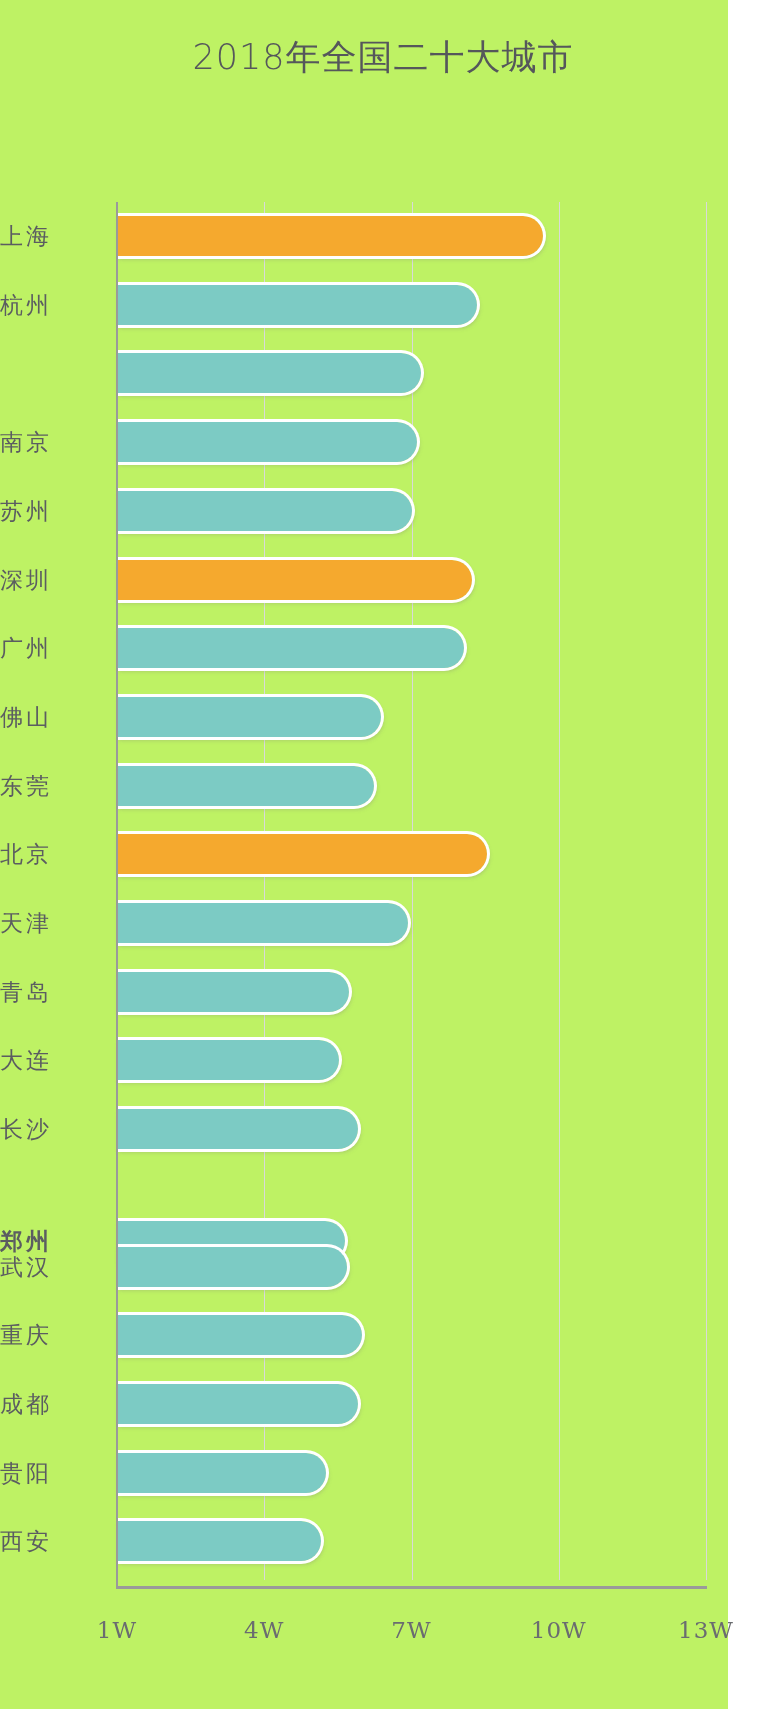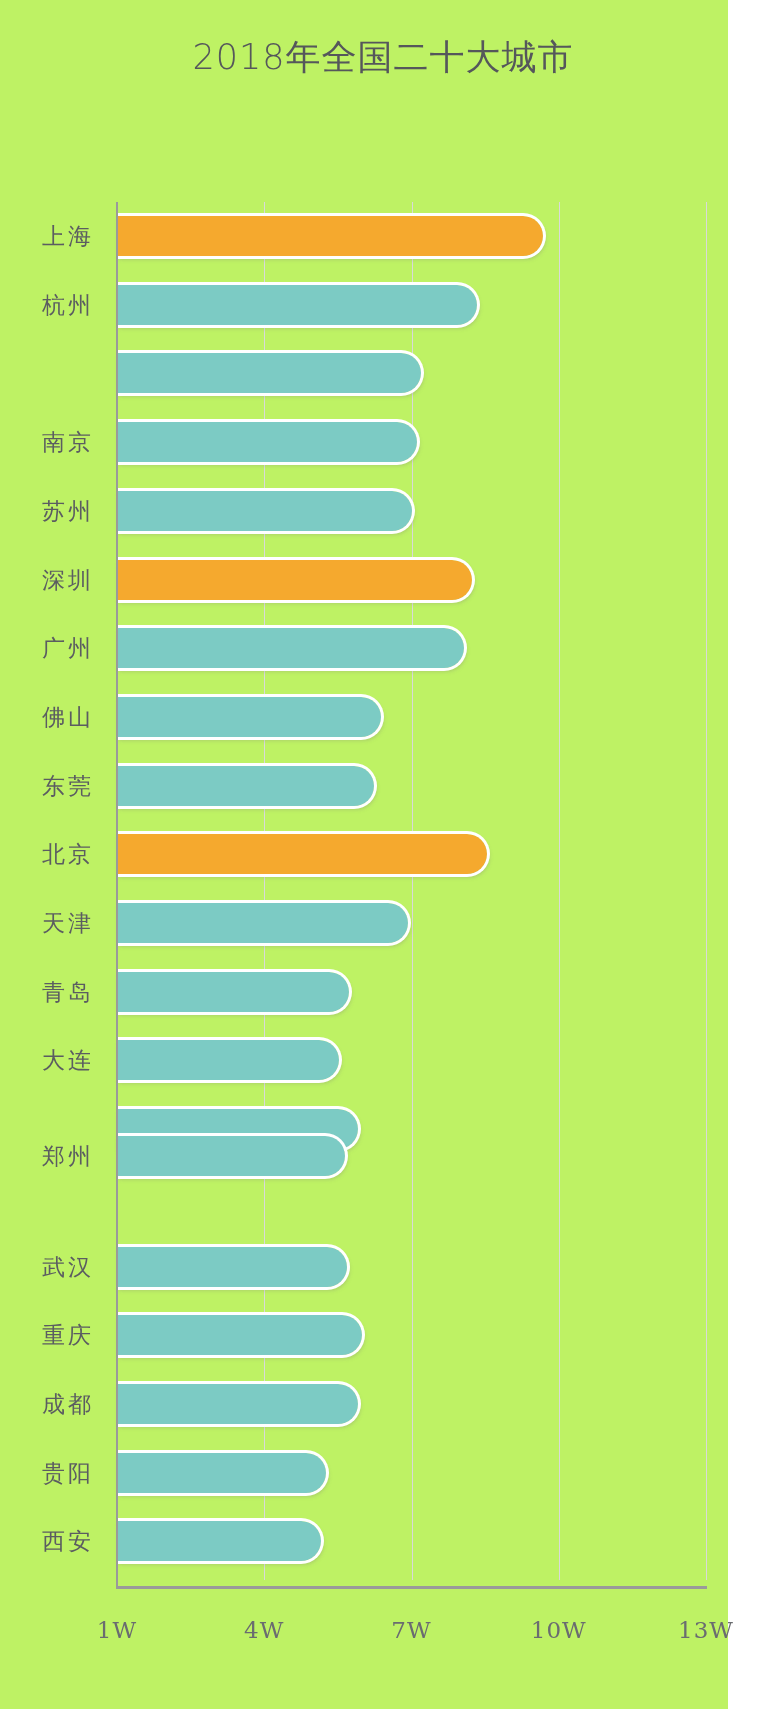--- a/index.html
+++ b/index.html
@@ -84,21 +84,20 @@
     width: 766px;
     height: 68px;
   }
   .cat-label {
     position: absolute;
     left: 0;
     top: 0;
     width: 100px;
     height: 68px;
     line-height: 68px;
-    text-align: right;
     font-size: 23px;
     color: #5b5d61;
     font-family: "DejaVu Sans", "Liberation Sans", sans-serif;
     letter-spacing: 3px;
     padding-right: 6px;
   }
   .bar-wrap {
     position: absolute;
     left: 117px;
     top: 14px;
@@ -222,25 +221,26 @@
               <div class="bar" title="青岛 5.72W" style="width: 100%; background: rgb(124, 203, 196);"></div>
             </div>
           </div>
           <div class="row" style="top: 824.4px; left: -117px;">
             <div class="cat-label">大连</div>
             <div class="bar-wrap" style="width: 221.857px;">
               <div class="bar" title="大连 5.52W" style="width: 100%; background: rgb(124, 203, 196);"></div>
             </div>
           </div>
           <div class="row" style="top: 893.1px; left: -117px;">
+            <div class="cat-label">长沙</div>
             <div class="bar-wrap" style="width: 240.508px;">
               <div class="bar" title="长沙 5.9W" style="width: 100%; background: rgb(124, 203, 196);"></div>
             </div>
           </div>
-          <div class="row" style="top: 920px; left: -117px;">
+          <div class="row" style="top: 1005px; left: -117px; font-weight: bold;">
             <div class="cat-label">郑州</div>
             <div class="bar-wrap" style="width: 228.238px;">
               <div class="bar" title="郑州 5.65W" style="width: 100%; background: rgb(124, 203, 196);"></div>
             </div>
           </div>
           <div class="row" style="top: 1030.5px; left: -117px;">
             <div class="cat-label">武汉</div>
             <div class="bar-wrap" style="width: 230.201px;">
               <div class="bar" title="武汉 5.69W" style="width: 100%; background: rgb(124, 203, 196);"></div>
             </div>

